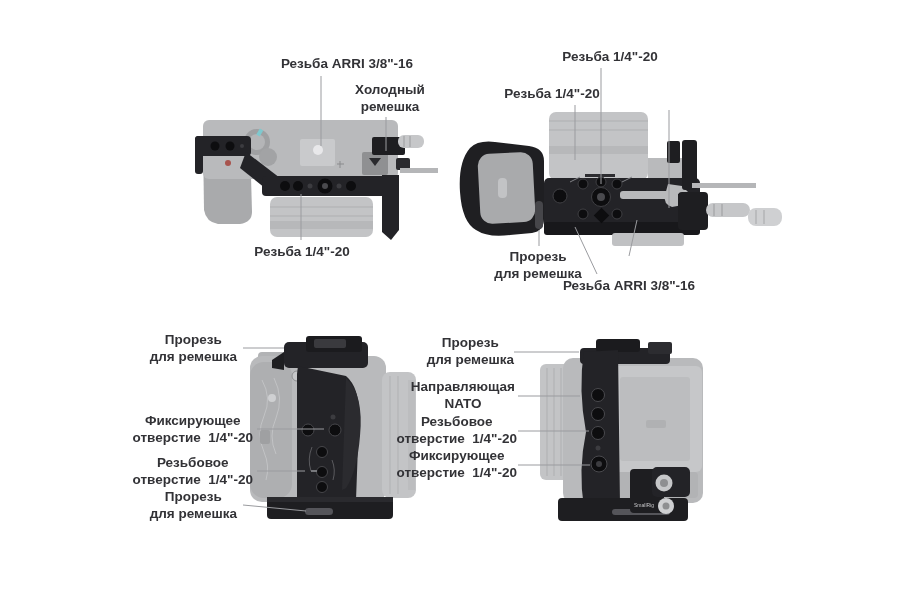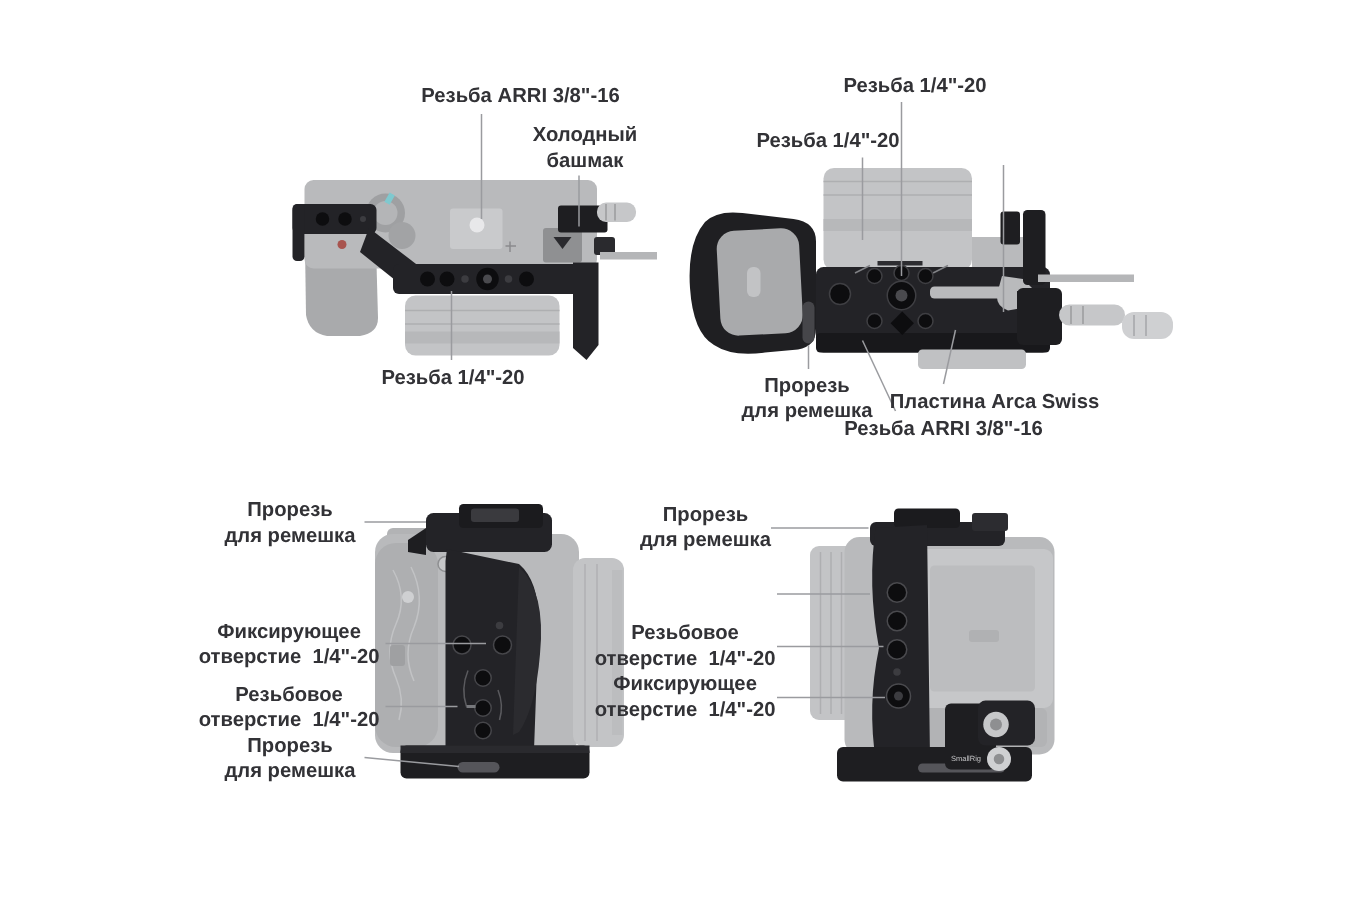--- a/index.html
+++ b/index.html
@@ -176,39 +176,40 @@
       <path d="M243,505 L306,511"></path>
       <path d="M514,352 H579"></path>
       <path d="M518,396 H580"></path>
       <path d="M518,431 H589"></path>
       <path d="M518,465 H590"></path>
     </g>
   </svg>
 
   <div class="label cx" style="left:347px;top:55px;">Резьба ARRI 3/8"-16</div>
   <div class="label cx" style="left:390px;top:81px;">Холодный
-башмак</div>
+ремешка</div>
   <div class="label cx" style="left:302px;top:243px;">Резьба 1/4"-20</div>
 
   <div class="label cx" style="left:610px;top:48px;">Резьба 1/4"-20</div>
   <div class="label cx" style="left:552px;top:85px;">Резьба 1/4"-20</div>
   <div class="label cx" style="left:538px;top:248px;">Прорезь
 для ремешка</div>
-  <div class="label cx" style="left:663px;top:259px;">Пластина Arca Swiss</div>
   <div class="label cx" style="left:629px;top:277px;">Резьба ARRI 3/8"-16</div>
 
   <div class="label" style="right:663px;top:331px;">Прорезь
 для ремешка</div>
   <div class="label" style="right:647px;top:412px;">Фиксирующее
 отверстие  1/4"-20</div>
   <div class="label" style="right:647px;top:454px;">Резьбовое
 отверстие  1/4"-20</div>
   <div class="label" style="right:663px;top:488px;">Прорезь
 для ремешка</div>
 
   <div class="label" style="right:386px;top:334px;">Прорезь
 для ремешка</div>
+  <div class="label" style="right:385px;top:378px;">Направляющая
+NATO</div>
   <div class="label" style="right:383px;top:413px;">Резьбовое
 отверстие  1/4"-20</div>
   <div class="label" style="right:383px;top:447px;">Фиксирующее
 отверстие  1/4"-20</div>
 
 </div>
 
 </body></html>

